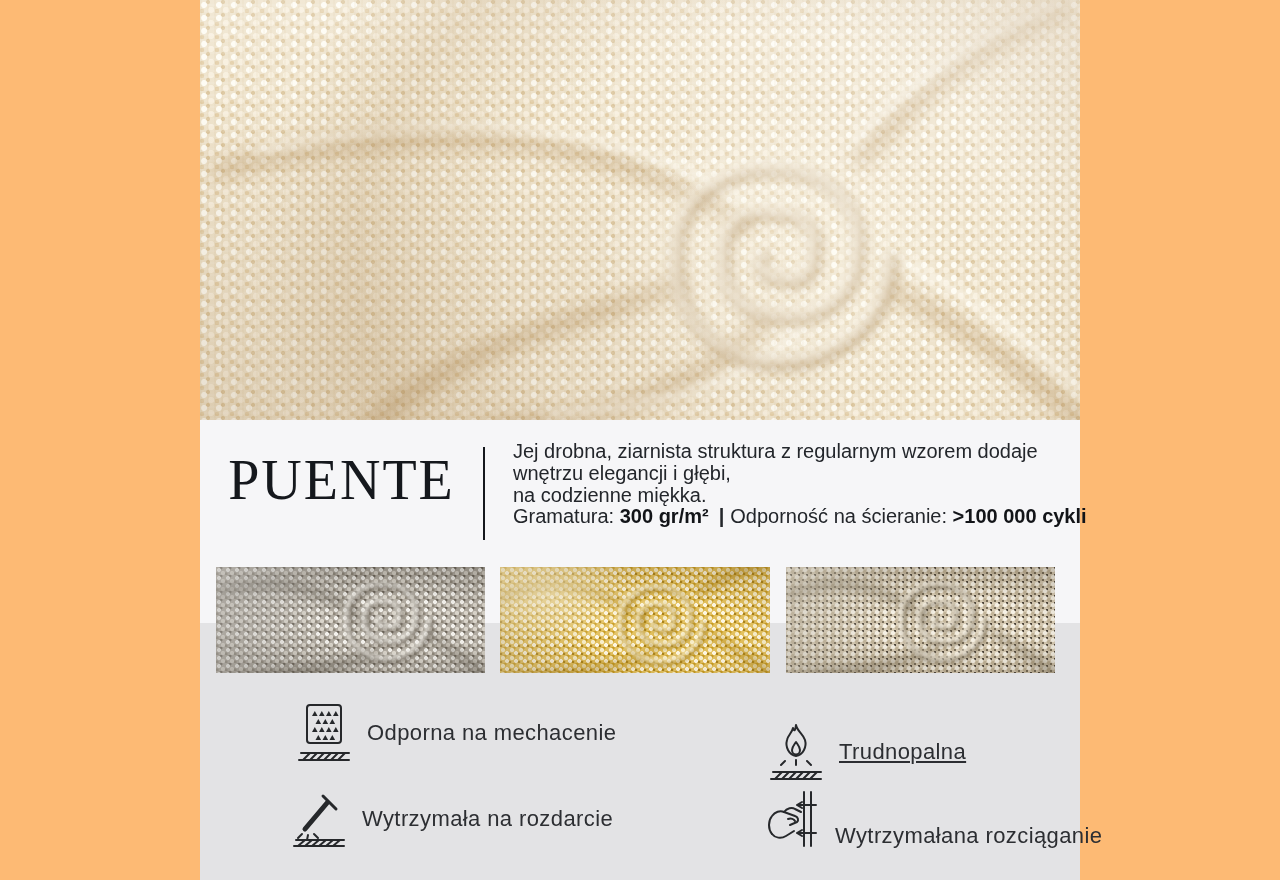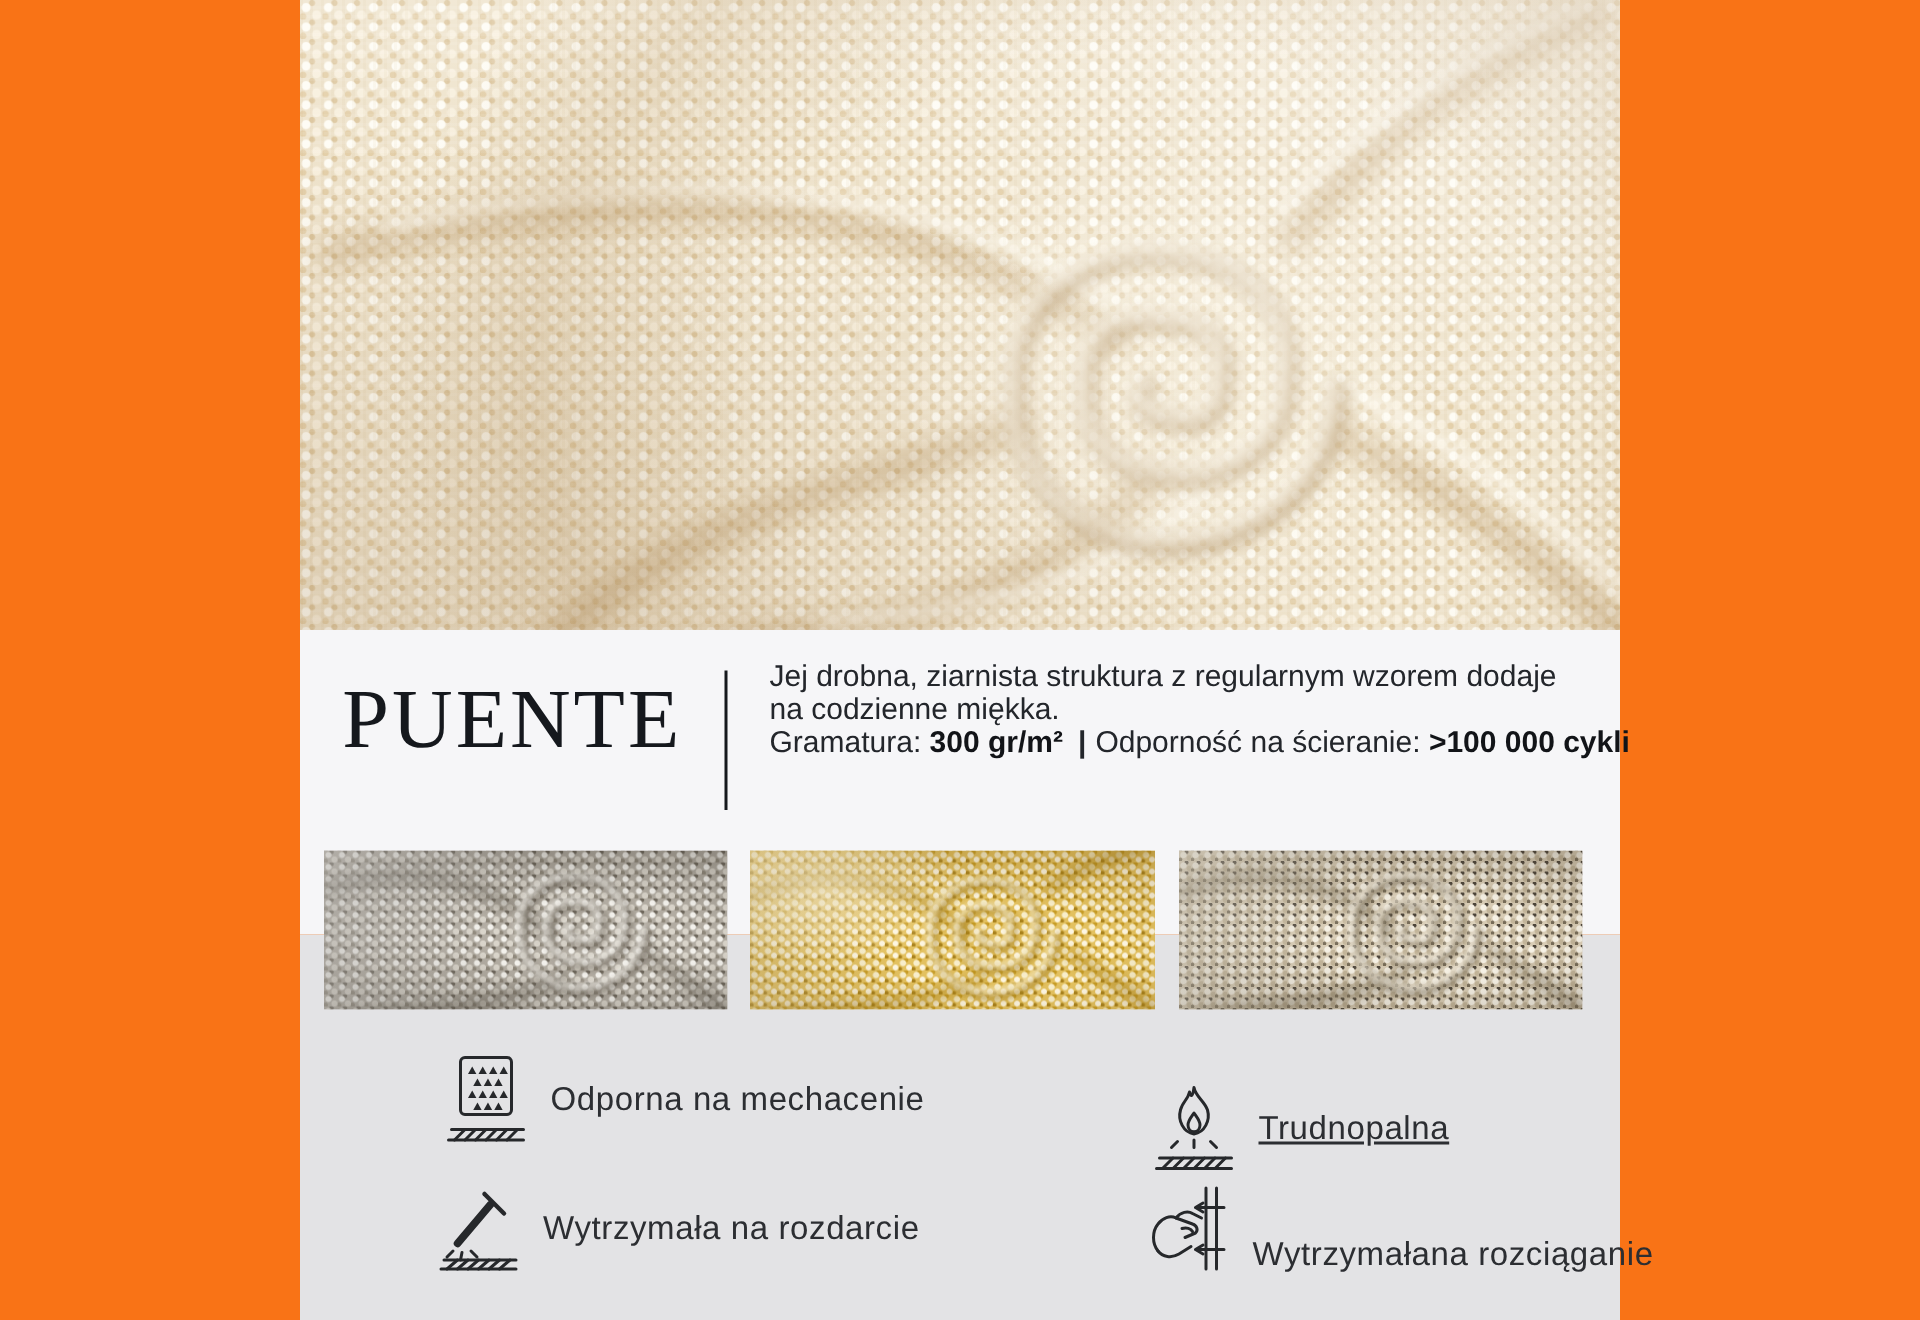--- a/index.html
+++ b/index.html
@@ -1,16 +1,16 @@
 <!DOCTYPE html>
 <html><head>
 <meta charset="utf-8">
 <style>
   html,body{margin:0;padding:0;background:#ffffff;}
-  .page{position:relative;width:1280px;height:880px;background:#f97316;overflow:hidden;
+  .page{position:relative;width:1280px;height:880px;background:#fdba74;overflow:hidden;
         font-family:"Liberation Sans", sans-serif;}
   .content{position:absolute;left:200px;top:0;width:880px;height:880px;}
 
   
   .hero{position:absolute;left:0;top:0;width:880px;height:420px;overflow:hidden;
         background-color:#efe4cd;}
   .hero .tex{position:absolute;inset:0;
     background-image:
       radial-gradient(circle at 4px 5px, rgba(255,253,246,.95) 2.6px, rgba(255,253,246,0) 3.4px),
       radial-gradient(circle at 11px 10px, rgba(249,241,224,.9) 2.7px, rgba(249,241,224,0) 3.5px),
@@ -132,20 +132,21 @@
         </g>
       </svg>
       <div class="shade"></div>
     </div>
 
     <div class="info">
       <div class="title">PUENTE</div>
       <div class="vline"></div>
       <div class="desc">
         <div>Jej drobna, ziarnista struktura z regularnym wzorem dodaje</div>
+        <div>wnętrzu elegancji i głębi,</div>
         <div>na codzienne miękka.</div>
         <div class="spec"><span>Gramatura: </span><b>300 gr/m²</b><span class="sep">|</span><span>Odporność na ścieranie: </span><b>&gt;100 000 cykli</b></div>
       </div>
     </div>
 
     <div class="graysec"></div>
   </div>
 
   <div class="swatch sw-gray">
     <div class="tex"></div>

